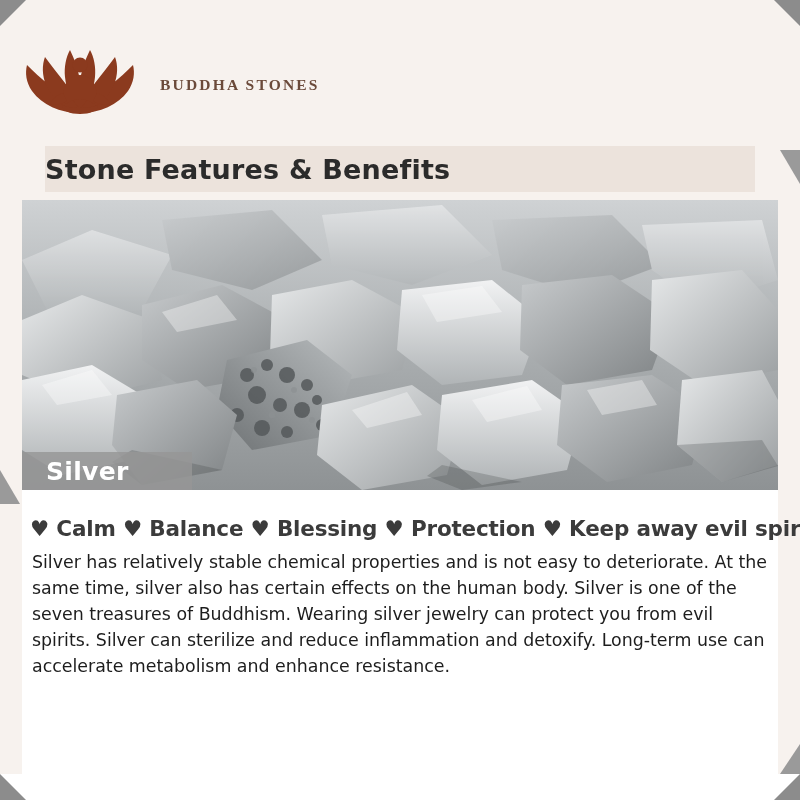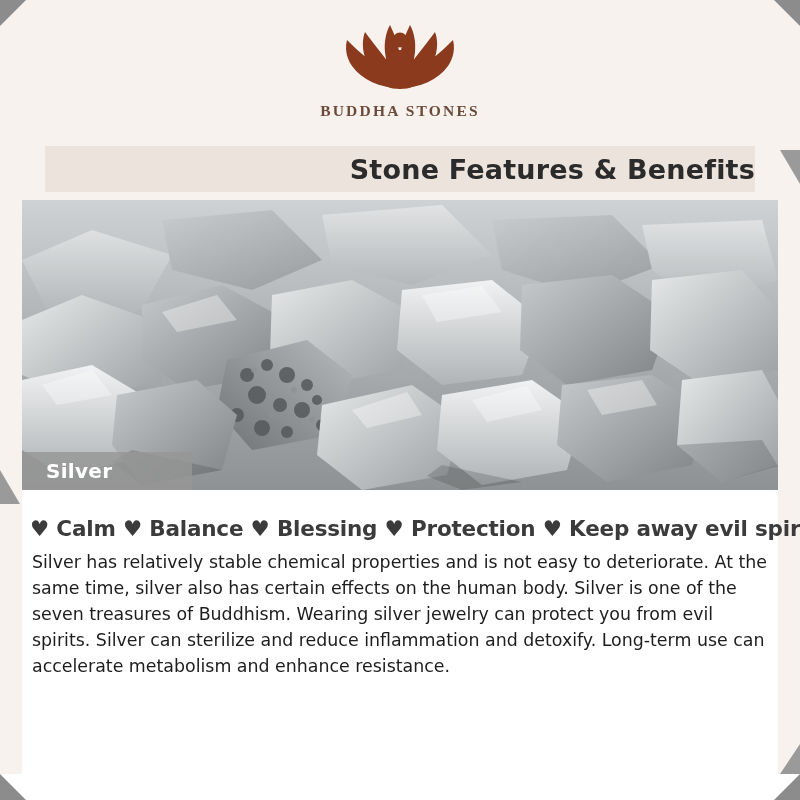--- a/index.html
+++ b/index.html
@@ -63,21 +63,21 @@
     border-bottom: 30px solid #9a9a9a;
     border-left: 20px solid transparent;
   }
 
   
   .header {
     position: relative;
     height: 146px;
     background: #f7f2ee;
     display: flex;
-    flex-direction: column;
+    flex-direction: row;
     align-items: center;
     justify-content: flex-start;
     padding-top: 18px;
   }
   .logo-mark { width: 160px; height: 78px; display: block; }
   .brand {
     margin-top: 6px;
     font-size: 15.5px;
     letter-spacing: 2.2px;
     color: #6b4a3a;
@@ -87,21 +87,21 @@
 
   
   .title-band {
     position: relative;
     margin: 0 auto;
     width: 710px;
     height: 46px;
     background: #ece3dc;
     display: flex;
     align-items: center;
-    justify-content: flex-end;
+    justify-content: flex-start;
   }
   .title-band h1 {
     font-size: 27px;
     font-weight: bold;
     color: #2b2b2b;
     letter-spacing: 0.2px;
     font-family: "DejaVu Sans", sans-serif;
   }
 
   
@@ -120,21 +120,21 @@
     min-width: 170px;
     height: 38px;
     background: rgba(150,150,150,0.82);
     display: flex;
     align-items: center;
     padding-left: 24px;
     z-index: 3;
   }
   .stone-label span {
     color: #ffffff;
-    font-size: 20px;
+    font-size: 25px;
     font-weight: bold;
     letter-spacing: 0.3px;
     font-family: "DejaVu Sans", sans-serif;
   }
 
   
   .body-block {
     position: relative;
     margin: 0 22px;
     background: #ffffff;

